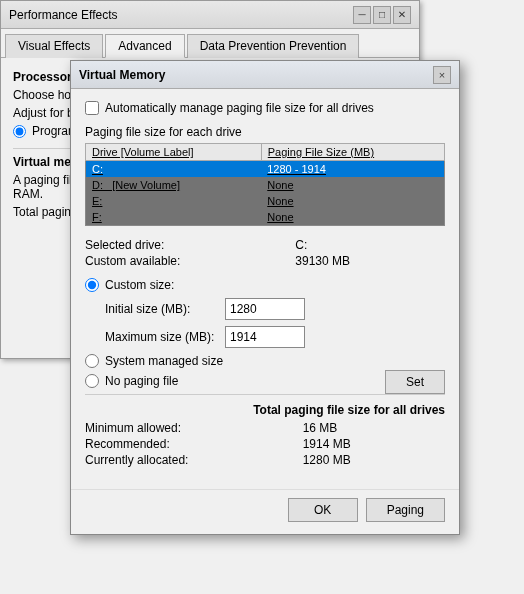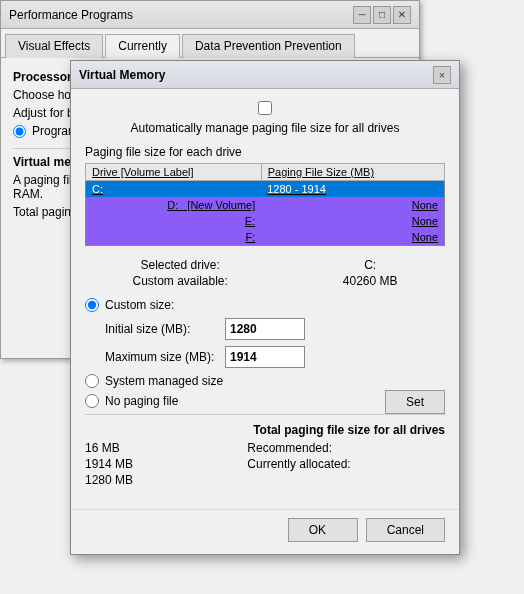--- a/index.html
+++ b/index.html
@@ -125,21 +125,20 @@
       color: #444;
     }
     .vm-body {
       padding: 12px 14px;
     }
     .auto-manage-row {
       display: flex;
       align-items: center;
       gap: 6px;
       margin-bottom: 10px;
-      flex-direction: column;
     }
     .auto-manage-row input[type="checkbox"] {
       width: 14px;
       height: 14px;
     }
     .paging-label {
       font-size: 12px;
       margin-bottom: 4px;
     }
     .drive-table {
@@ -161,31 +160,29 @@
     .drive-table td {
       border: none;
       padding: 2px 6px;
       font-size: 11px;
     }
     .drive-table tr.selected td {
       background: #0078d7;
       color: #fff;
     }
     .drive-table tr:not(.header-row):not(.selected) td {
-      background: #8b5cf6;
-      text-align: right;
+      background: #737373;
     }
 
     .info-grid {
       display: grid;
       grid-template-columns: auto auto;
       gap: 2px 20px;
       margin-bottom: 10px;
       font-size: 12px;
-      text-align: center;
     }
     .info-label { color: #000; }
     .info-value { color: #000; }
 
     .radio-row {
       display: flex;
       align-items: center;
       gap: 6px;
       margin-bottom: 6px;
       font-size: 12px;
@@ -206,21 +203,20 @@
       width: 120px;
       text-align: left;
     }
     .size-input {
       width: 80px;
       height: 22px;
       border: 1px solid #888;
       padding: 2px 4px;
       font-size: 12px;
       background: #fff;
-      font-weight: bold;
     }
     .set-btn {
       padding: 4px 20px;
       background: #e1e1e1;
       border: 1px solid #999;
       cursor: pointer;
       font-size: 12px;
     }
 
     .total-section {
@@ -248,44 +244,44 @@
       padding: 8px 14px 12px 14px;
       border-top: 1px solid #ddd;
     }
     .footer-btn {
       padding: 4px 20px;
       background: #e1e1e1;
       border: 1px solid #999;
       cursor: pointer;
       font-size: 12px;
       min-width: 70px;
-      text-align: left;
+      text-align: center;
     }
 
     .divider-line {
       border: none;
       border-top: 1px solid #ccc;
       margin: 6px 0;
     }
   </style>
 </head>
 <body>
 
 <div class="perf-window">
   <div class="perf-titlebar">
-    <span class="perf-titlebar-title">Performance Programs</span>
+    <span class="perf-titlebar-title">Performance Effects</span>
     <div class="perf-titlebar-controls">
       <div class="titlebar-btn">─</div>
       <div class="titlebar-btn">□</div>
       <div class="titlebar-btn">✕</div>
     </div>
   </div>
   <div class="perf-tabs">
     <div class="perf-tab">Visual Effects</div>
-    <div class="perf-tab active">Currently</div>
+    <div class="perf-tab active">Advanced</div>
     <div class="perf-tab">Data Prevention Prevention</div>
   </div>
   <div class="perf-content">
     <div class="perf-section">
       <div class="perf-section-title">Processor scheduling</div>
       <div>Choose how to allocate processor resources.</div>
       <div style="margin-top:4px;">Adjust for best performance of:</div>
       <div style="display:flex;align-items:center;gap:6px;margin-top:4px;">
         <input type="radio" checked="" style="">
         <span>Programs</span>
@@ -335,21 +331,21 @@
         <td>F:</td>
         <td>None</td>
       </tr>
     </tbody>
       </table>
 
     <div class="info-grid">
       <span class="info-label">Selected drive:</span>
       <span class="info-value">C:</span>
       <span class="info-label">Custom available:</span>
-      <span class="info-value">40260 MB</span>
+      <span class="info-value">39130 MB</span>
     </div>
 
     <div class="radio-row">
       <input type="radio" name="size-option" checked="" style="">
       <span>Custom size:</span>
     </div>
 
     <div class="size-row">
       <span class="size-label">Initial size (MB):</span>
       <input class="size-input" type="text" value="1280" style="">
@@ -370,26 +366,27 @@
           <input type="radio" name="size-option" style="">
           <span>No paging file</span>
         </div>
       </div>
       <button class="set-btn">Set</button>
     </div>
 
     <div class="total-section">
       <div class="total-title">Total paging file size for all drives</div>
       <div class="total-grid">
+        <span>Minimum allowed:</span>
         <span>16 MB</span>
         <span>Recommended:</span>
         <span>1914 MB</span>
         <span>Currently allocated:</span>
         <span>1280 MB</span>
       </div>
     </div>
   </div>
 
   <div class="vm-footer">
     <button class="footer-btn">OK</button>
-    <button class="footer-btn">Cancel</button>
+    <button class="footer-btn">Paging</button>
   </div>
 </div>
 
 </body></html>

